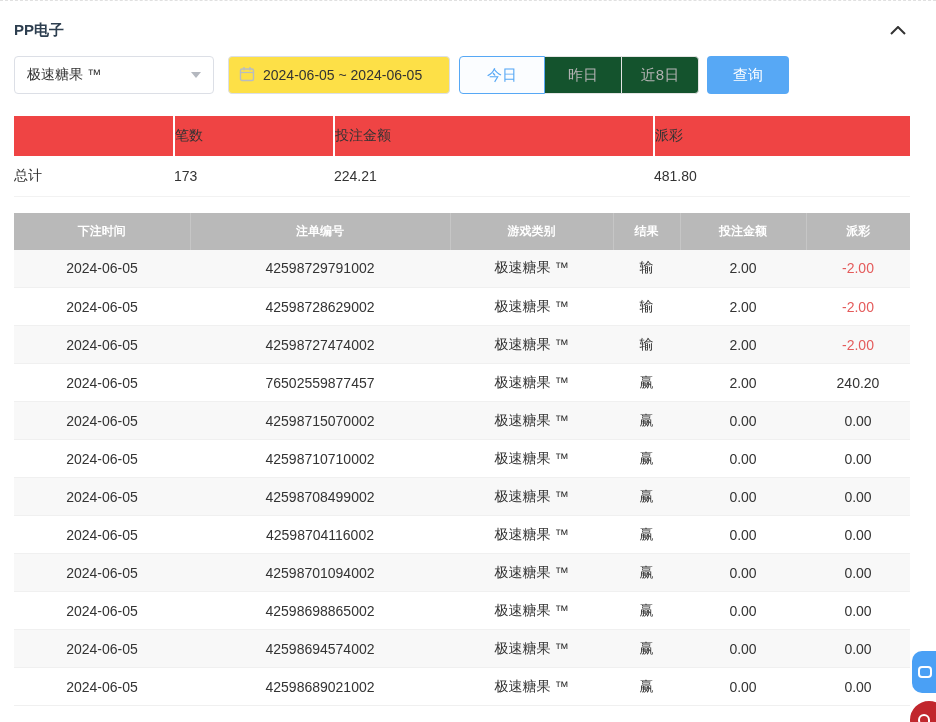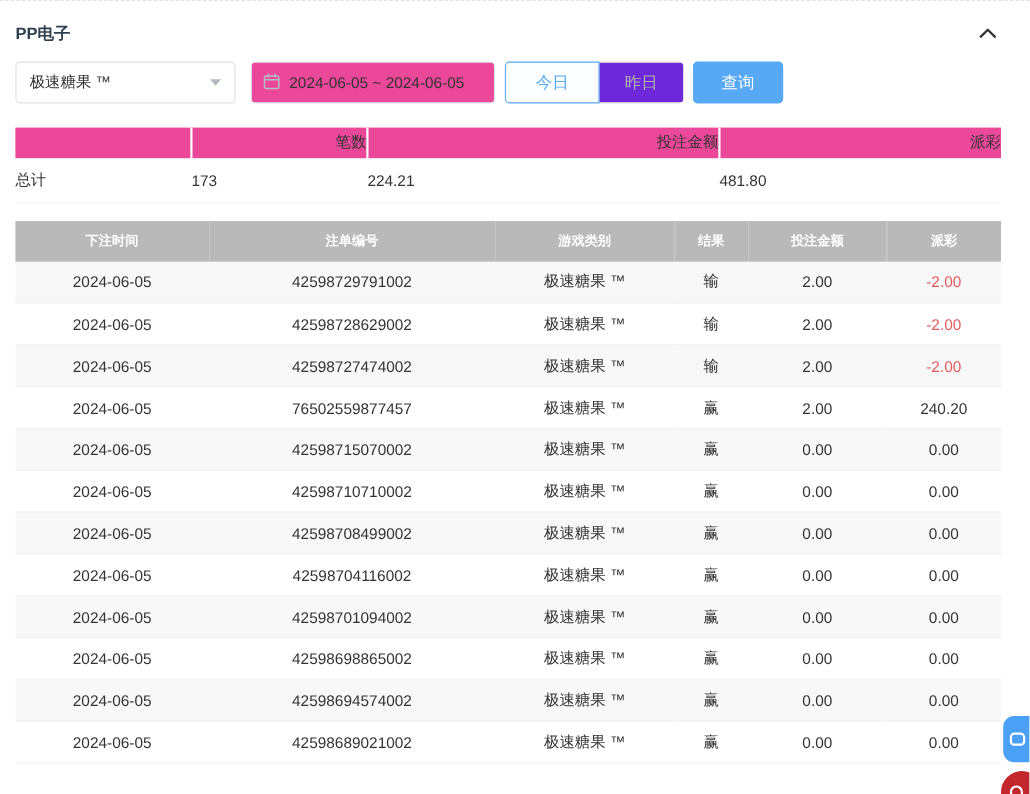--- a/index.html
+++ b/index.html
@@ -10,33 +10,33 @@
 
   
   .panel-header { display:flex; justify-content:space-between; align-items:center; padding:20px 0 16px 0; }
   .panel-title { font-size:15px; font-weight:bold; color:#2e3f50; }
   .chevron-btn { cursor:pointer; display:inline-flex; padding:4px; }
 
   
   .filter-bar { display:flex; align-items:center; margin-bottom:22px; }
   .select-box { width:200px; height:38px; border:1px solid #dcdfe6; border-radius:4px; display:flex; align-items:center; justify-content:space-between; padding:0 12px; cursor:pointer; background:#fff; color:#333; }
   .caret-down { width:0; height:0; border-left:5px solid transparent; border-right:5px solid transparent; border-top:6px solid #b4b8bf; }
-  .date-box { width:222px; height:38px; border:1px solid #dcdfe6; border-radius:4px; display:flex; align-items:center; gap:8px; padding:0 10px; margin-left:14px; background:#ec4899; color:#333; cursor:pointer; }
+  .date-box { width:222px; height:38px; border:1px solid #dcdfe6; border-radius:4px; display:flex; align-items:center; gap:8px; padding:0 10px; margin-left:14px; background:#fde047; color:#333; cursor:pointer; }
   .btn-group { display:flex; margin-left:10px; }
-  .range-btn { height:38px; background:#6d28d9; border:1px solid #e4e4e4; color:#b2b2b2; font-size:15px; cursor:pointer; margin-left:-1px; font-family:inherit; }
+  .range-btn { height:38px; background:#14532d; border:1px solid #e4e4e4; color:#b2b2b2; font-size:15px; cursor:pointer; margin-left:-1px; font-family:inherit; }
   .range-btn:first-child { border-radius:4px 0 0 4px; width:86px; }
   .range-btn:nth-child(2) { width:78px; }
   .range-btn:last-child { border-radius:0 4px 4px 0; width:78px; }
   .range-btn.active { color:#57a8f5; border-color:#57a8f5; background:#fbfdff; position:relative; z-index:1; }
   .query-btn { width:82px; height:38px; margin-left:8px; background:#57a8f5; border:none; border-radius:4px; color:#fff; font-size:15px; cursor:pointer; font-family:Liberation Serif, serif; }
 
   
   table { border-collapse:collapse; table-layout:fixed; width:896px; }
   .summary-table { margin-bottom:16px; }
-  .summary-table th { height:28px; background:#ec4899; color:#333; font-weight:normal; text-align:right; border-left:2px solid #fff; }
+  .summary-table th { height:40px; background:#ef4444; color:#333; font-weight:normal; text-align:left; border-left:2px solid #fff; }
   .summary-table th:first-child { border-left:none; }
   .summary-table td { height:40px; background:#fff; text-align:left; border-bottom:1px solid #f2f2f2; color:#333; }
 
   
   .detail-table th { height:37px; background:#b9b9b9; color:#fff; font-weight:bold; text-align:center; border-left:1px solid #c6c6c6; font-size:12px; }
   .detail-table th:first-child { border-left:none; }
   .detail-table td { height:38px; text-align:center; color:#333; border-bottom:1px solid #f0f0f0; }
   .detail-table tbody tr:nth-child(odd) td { background:#f8f8f8; }
   .detail-table tbody tr:nth-child(even) td { background:#fff; }
   .detail-table td.neg { color:#e45b5b; }
@@ -74,20 +74,21 @@
               <line x1="5" y1="1" x2="5" y2="4.5" stroke="#b8bcc2" stroke-width="1.4"></line>
               <line x1="11" y1="1" x2="11" y2="4.5" stroke="#b8bcc2" stroke-width="1.4"></line>
               <line x1="1.5" y1="6.5" x2="14.5" y2="6.5" stroke="#b8bcc2" stroke-width="1.2"></line>
             </svg>
         </span>
         <span>2024-06-05 ~ 2024-06-05</span>
       </div>
       <div class="btn-group">
         <button class="range-btn active">今日</button>
         <button class="range-btn">昨日</button>
+        <button class="range-btn">近8日</button>
       </div>
       <button class="query-btn">查询</button>
     </div>
 
     <table class="summary-table">
       <colgroup>
           <col style="width:160px">
           <col style="width:160px">
           <col style="width:320px">
           <col style="width:256px">

